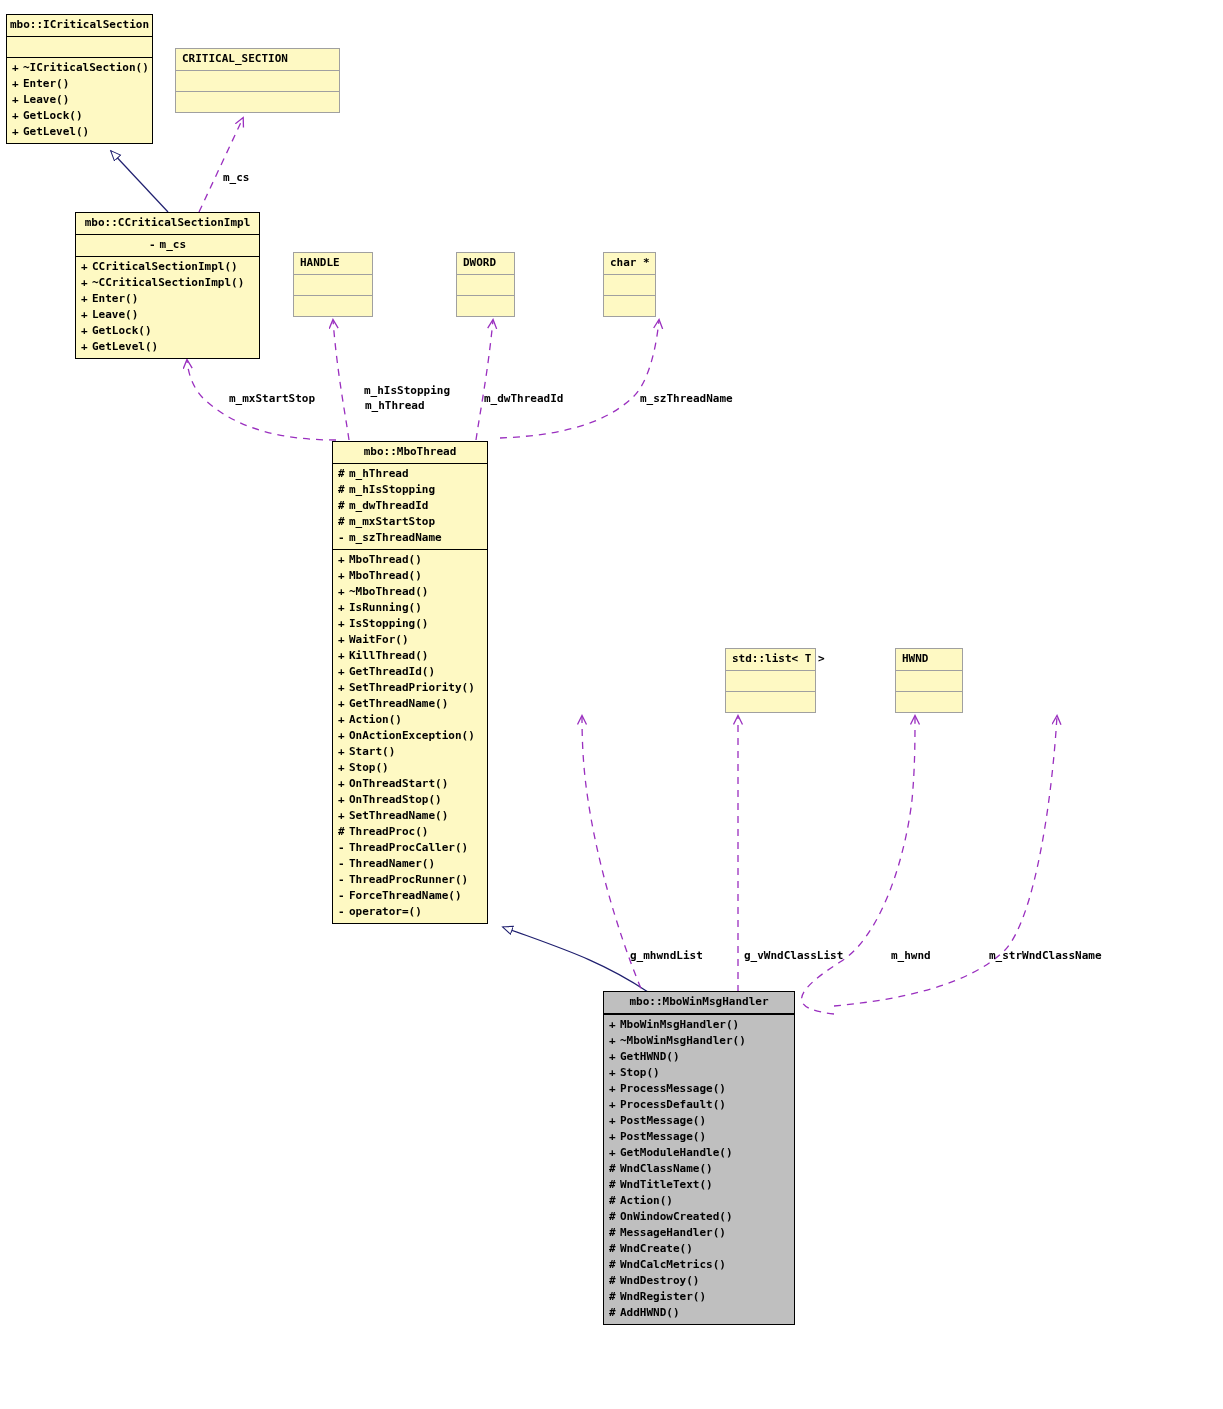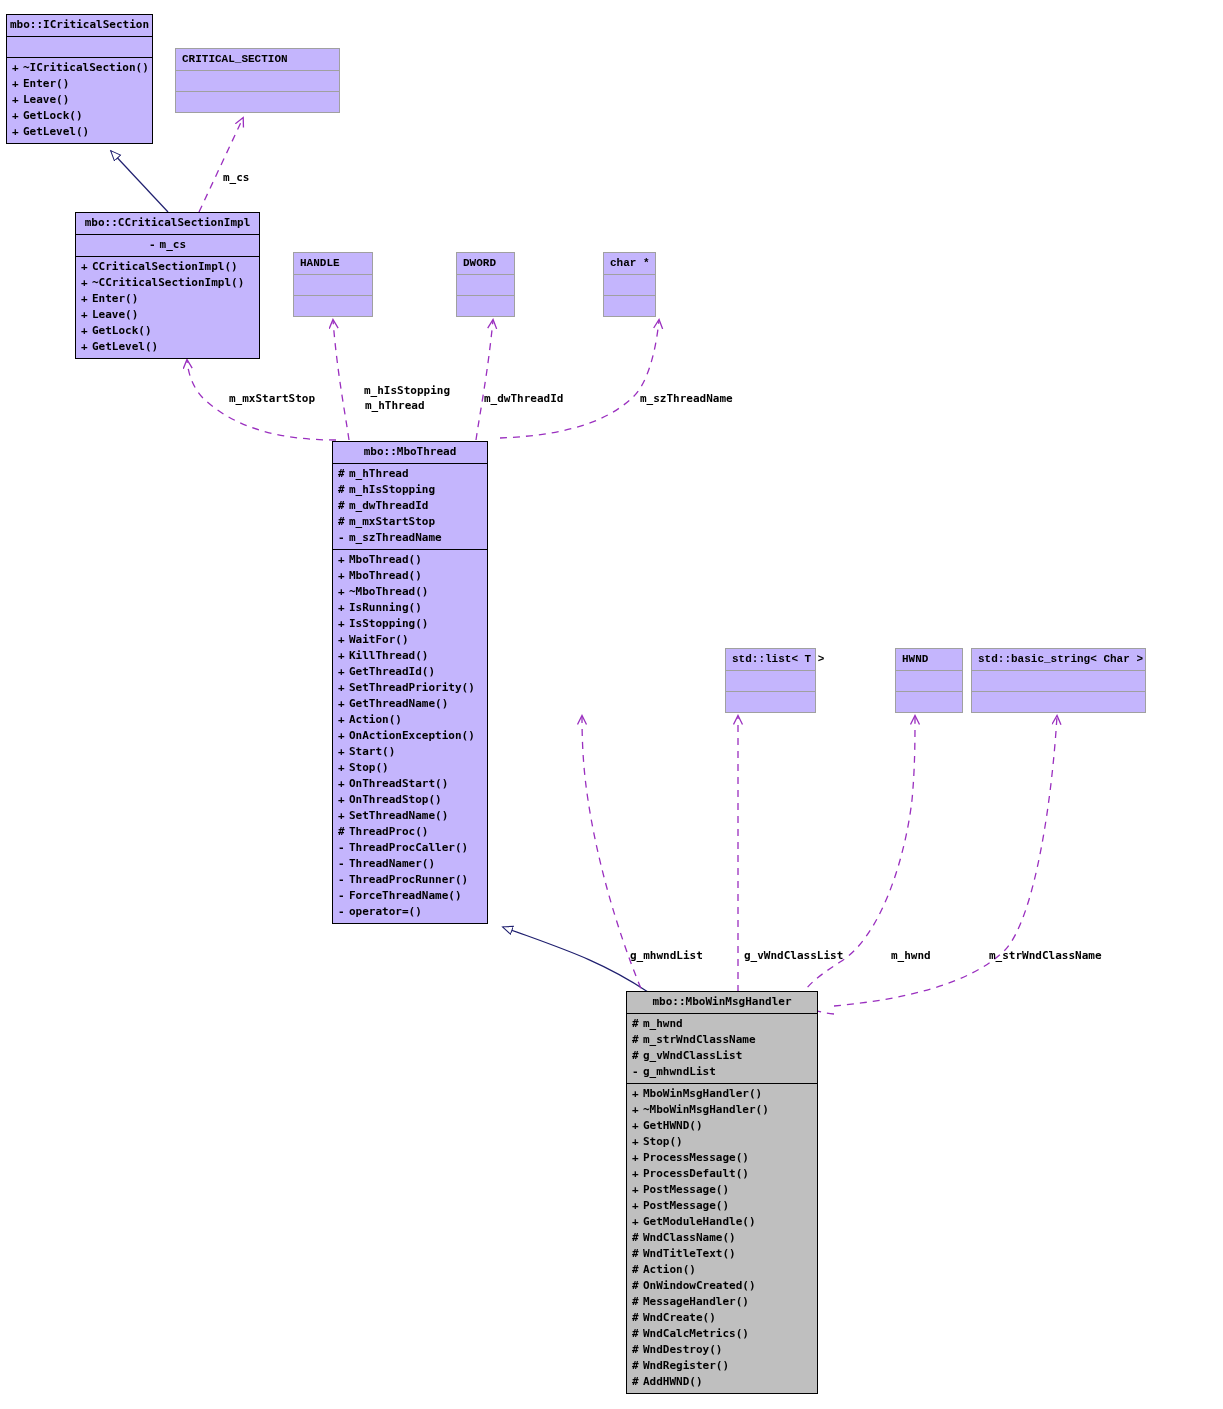--- a/index.html
+++ b/index.html
@@ -22,21 +22,21 @@
     position: absolute;
     left: 0;
     top: 0;
     width: 1223px;
     height: 1409px;
     pointer-events: none;
   }
   .uml-box {
     position: absolute;
     box-sizing: border-box;
-    background: #c4b5fd;
+    background: #fef9c3;
     font-family: "DejaVu Sans Mono", monospace;
     font-size: 11px;
     font-weight: bold;
     color: #000000;
     line-height: 16px;
   }
   .uml-box.class-box {
     border: 1px solid #000000;
   }
   .uml-box.type-box {
@@ -47,21 +47,20 @@
   }
   .box-title {
     text-align: center;
     white-space: nowrap;
     padding: 2px 3px 3px 3px;
     overflow: visible;
   }
   .type-box .box-title {
     text-align: left;
     padding-left: 6px;
-    font-family: Liberation Mono, monospace;
   }
   .sep {
     border-top: 1px solid #000000;
     height: 0;
     font-size: 0;
     line-height: 0;
   }
   .type-box .sep {
     border-top: 1px solid #a0a0a0;
   }
@@ -272,37 +271,24 @@
   </div>
 
   <div class="uml-box type-box" style="left:879px; top:648px; width:68px;margin-left:16px;">
     <div class="box-title">HWND</div>
     <div class="sep"></div>
     <div class="section empty"></div>
     <div class="sep"></div>
     <div class="section empty"></div>
   </div>
 
-  <div class="uml-box type-box" style="left:971px; top:648px; width:175px;">
-    <div class="box-title">std::basic_string&lt; Char &gt;</div>
-    <div class="sep"></div>
-    <div class="section empty"></div>
-    <div class="sep"></div>
-    <div class="section empty"></div>
-  </div>
-
-  <div class="uml-box class-box highlight" style="left:626px; top:991px; width:192px;">
+
+  <div class="uml-box class-box highlight" style="left:603px; top:991px; width:192px;">
     <div class="box-title">mbo::MboWinMsgHandler</div>
     <div class="sep"></div>
-    <div class="section">
-      <div class="member"><span class="vis">#</span><span>m_hwnd</span></div>
-      <div class="member"><span class="vis">#</span><span>m_strWndClassName</span></div>
-      <div class="member"><span class="vis">#</span><span>g_vWndClassList</span></div>
-      <div class="member"><span class="vis">-</span><span>g_mhwndList</span></div>
-    </div>
     <div class="sep"></div>
     <div class="section">
       <div class="member"><span class="vis">+</span><span>MboWinMsgHandler()</span></div>
       <div class="member"><span class="vis">+</span><span>~MboWinMsgHandler()</span></div>
       <div class="member"><span class="vis">+</span><span>GetHWND()</span></div>
       <div class="member"><span class="vis">+</span><span>Stop()</span></div>
       <div class="member"><span class="vis">+</span><span>ProcessMessage()</span></div>
       <div class="member"><span class="vis">+</span><span>ProcessDefault()</span></div>
       <div class="member"><span class="vis">+</span><span>PostMessage()</span></div>
       <div class="member"><span class="vis">+</span><span>PostMessage()</span></div>

